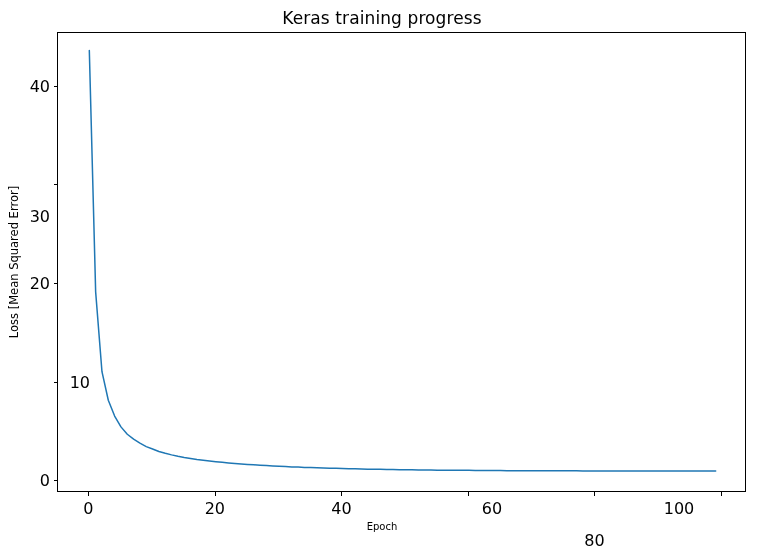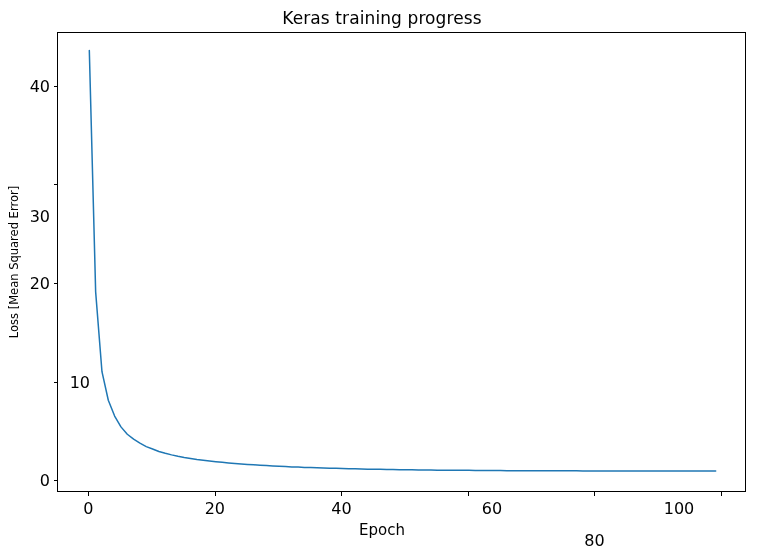--- a/index.html
+++ b/index.html
@@ -75,21 +75,21 @@
     height: 3.5px;
     width: 1px;
     top: 460px;
   }
   #xlabel {
     position: absolute;
     left: 0;
     top: 521px;
     width: 764px;
     text-align: center;
-    font-size: 15px;
+    font-size: 10px;
     color: #000000;
   }
   #ylabel {
     position: absolute;
     left: 3px;
     top: 0;
     width: 460px;
     height: 22px;
     transform-origin: 0 0;
     transform: rotate(-90deg) translate(-492px, 0);

